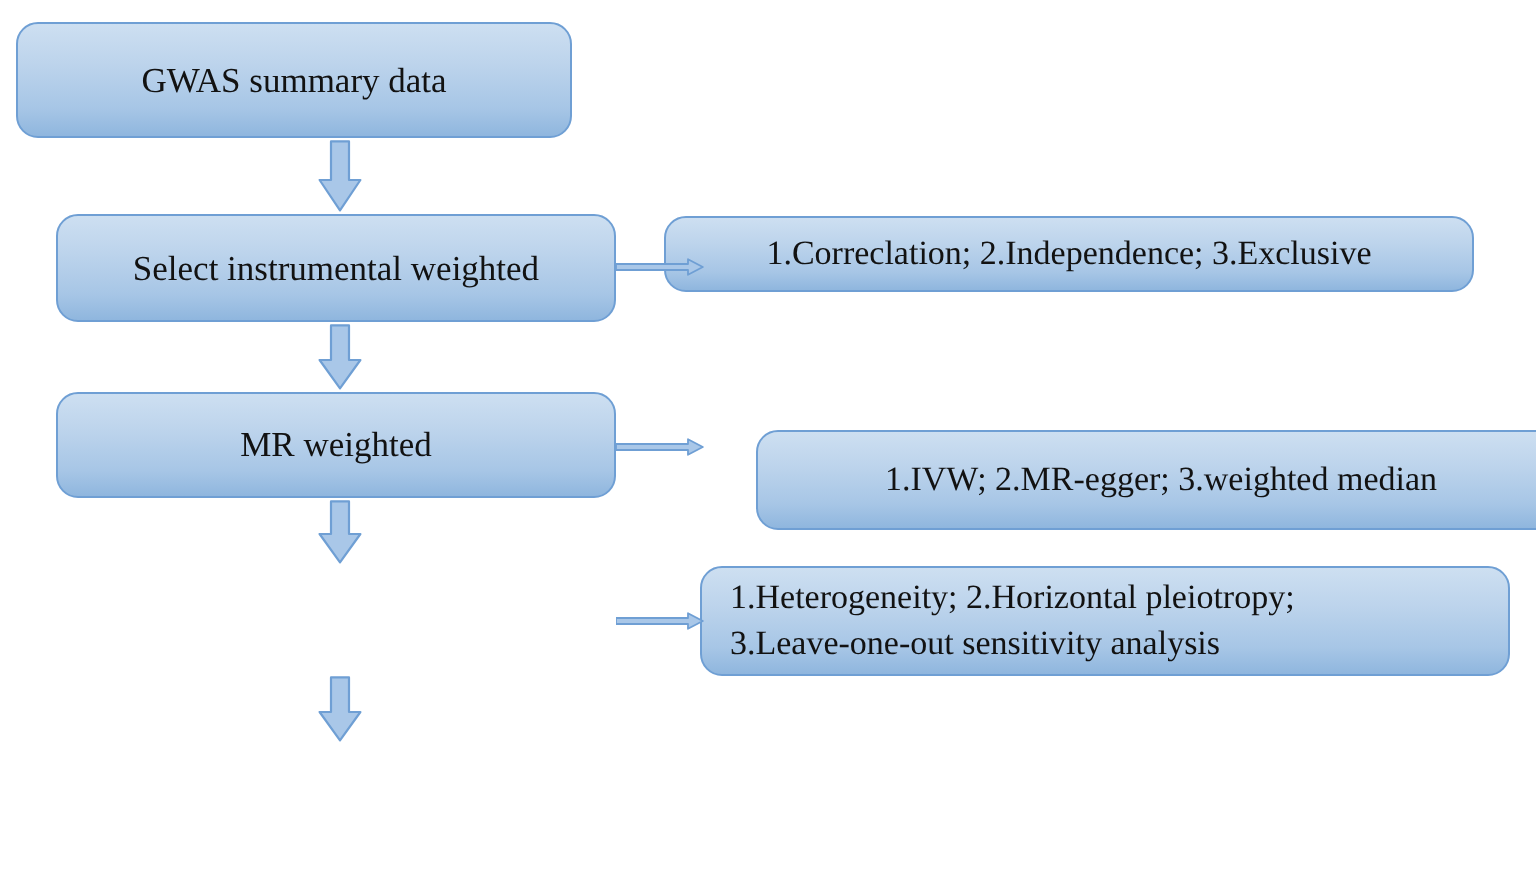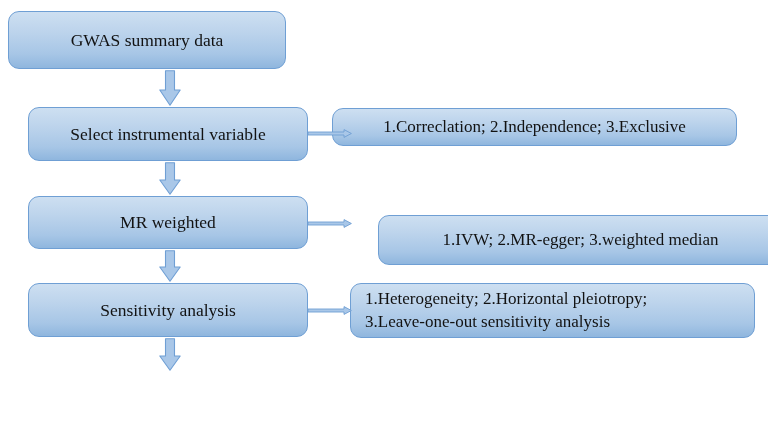--- a/index.html
+++ b/index.html
@@ -59,30 +59,27 @@
 </head>
 <body>
 
 <div id="canvas">
 
   <div class="node left" style="left:8px; top:11px; width:278px; height:58px;">
     <span class="txt">GWAS summary data</span>
   </div>
 
   <div class="node left" style="left:28px; top:107px; width:280px; height:54px;">
-    <span class="txt">Select instrumental variable</span>
+    <span class="txt">Select instrumental weighted</span>
   </div>
 
   <div class="node left" style="left:28px; top:196px; width:280px; height:53px;">
     <span class="txt">MR weighted</span>
   </div>
 
-  <div class="node left" style="left:28px; top:283px; width:280px; height:54px;">
-    <span class="txt">Sensitivity analysis</span>
-  </div>
 
 
   <div class="node right" style="left:332px; top:108px; width:405px; height:38px;">
     <span class="txt">1.Correclation; 2.Independence; 3.Exclusive</span>
   </div>
 
   <div class="node right" style="left:350px; top:215px; width:405px; height:50px;margin-left:28px;">
     <span class="txt">1.IVW; 2.MR-egger; 3.weighted median</span>
   </div>
 

